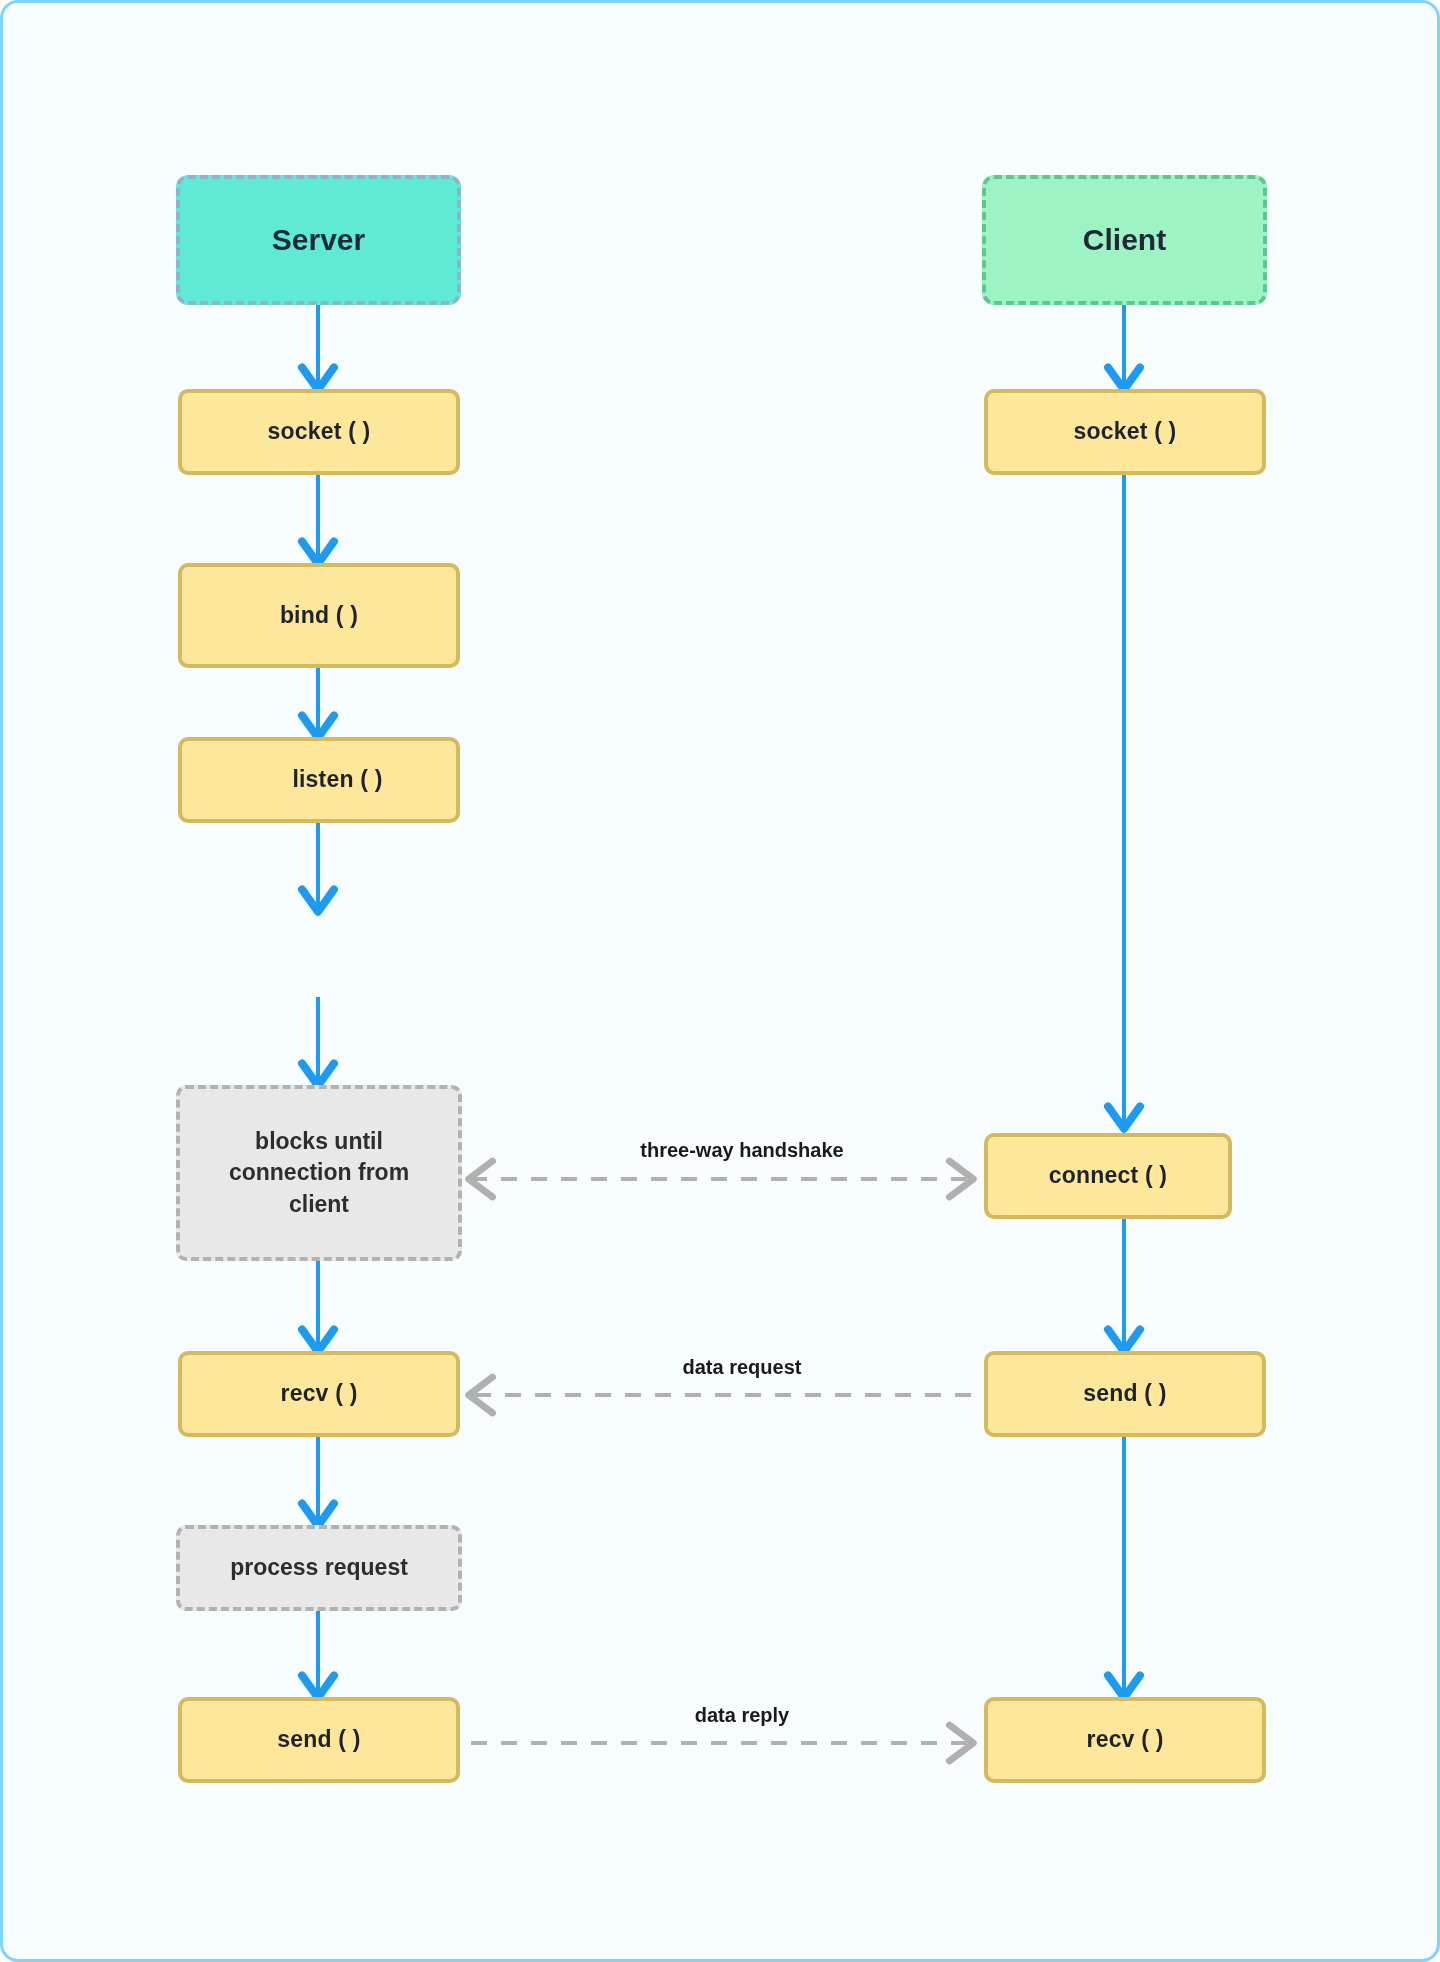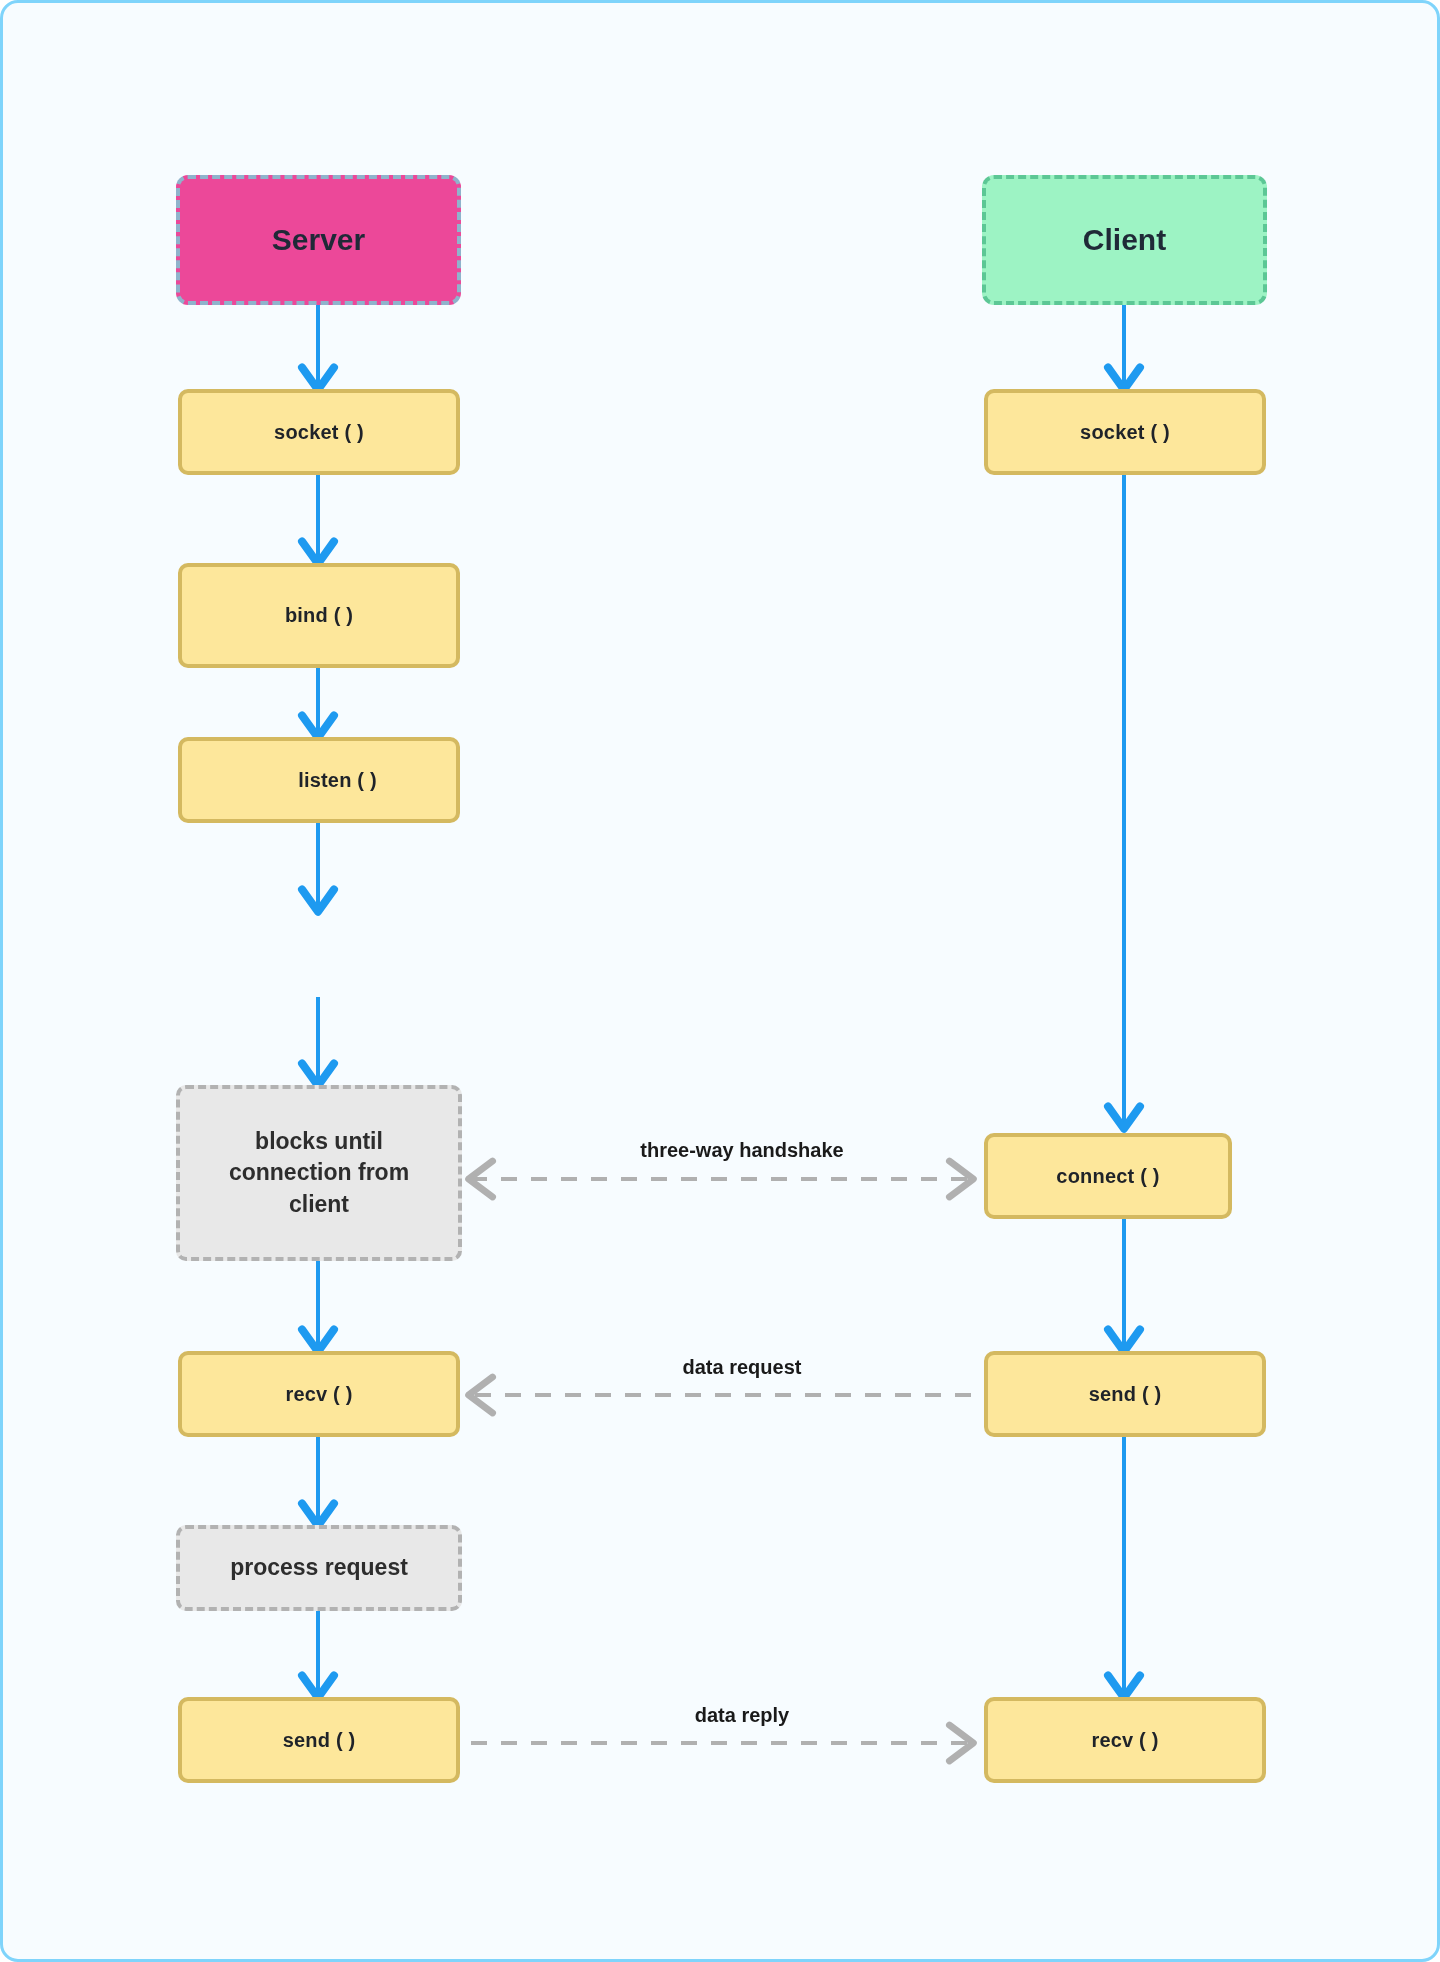--- a/index.html
+++ b/index.html
@@ -33,35 +33,35 @@
     align-items: center;
     justify-content: center;
     text-align: center;
     border-radius: 10px;
     color: #1f2329;
     font-weight: bold;
     line-height: 1.35;
     z-index: 2;
   }
   .node.lane {
-    background: #ec4899;
+    background: #5eead4;
     border: 4px dashed #8fb3cc;
     border-radius: 12px;
     font-size: 30px;
     color: #1f2937;
   }
   .node.lane.client {
     background: #9df3c4;
     border-color: #5cc795;
     text-align: right;
   }
   .node.call {
     background: #fde79b;
     border: 4px solid #d4b960;
-    font-size: 20px;
+    font-size: 23px;
     letter-spacing: 0.2px;
   }
   .node.state {
     background: #e8e8e8;
     border: 4px dashed #b2b2b2;
     font-size: 23px;
     color: #2d2d2d;
     padding: 0 38px;
   }
   .edge-label {

